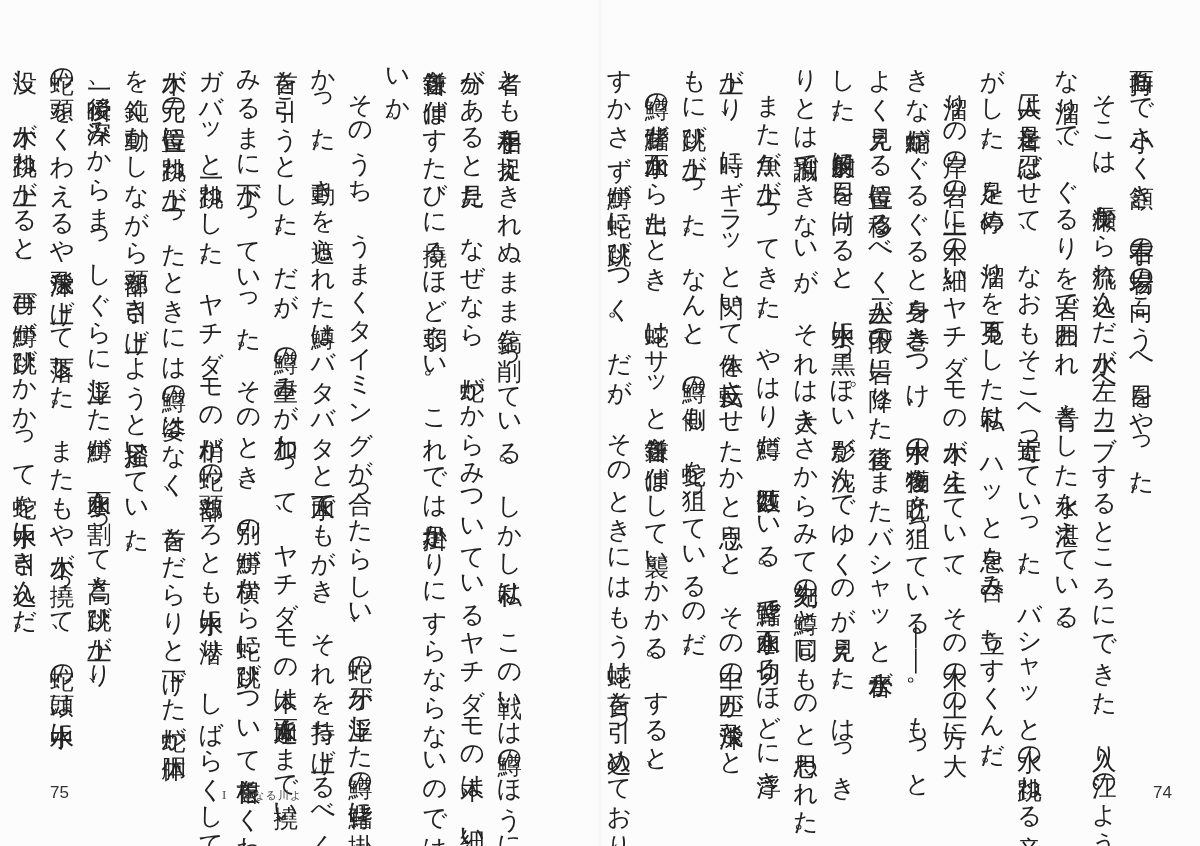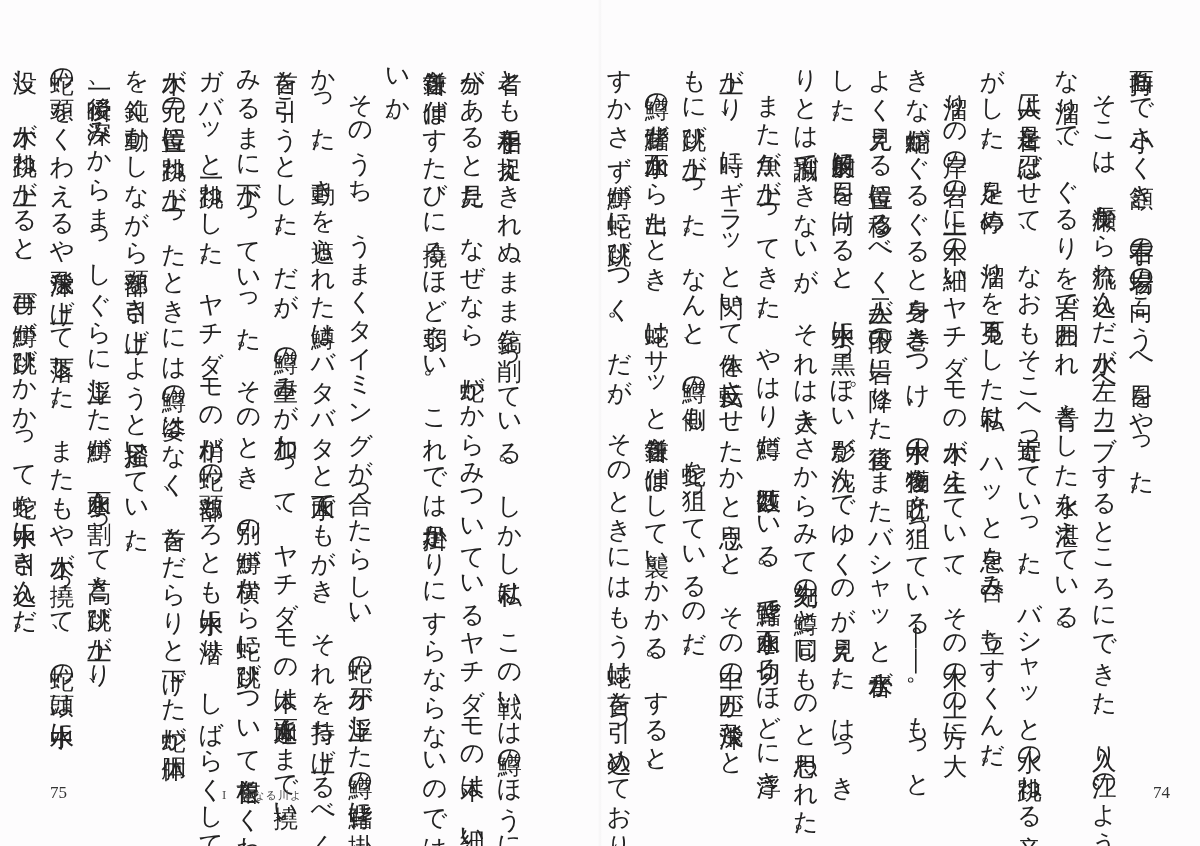--- a/index.html
+++ b/index.html
@@ -46,21 +46,21 @@
       white-space: nowrap;
     }
     .page-right .text-block { right: 40px; }
     .page-left .text-block { right: 72px; }
     .col { display: block; }
     .col.indent { text-indent: 1em; }
     .folio {
       position: absolute;
       top: 783px;
       font-size: 17px;
-      font-family: Liberation Serif, serif;
+      font-family: Liberation Sans, sans-serif;
       color: #333;
     }
     .folio-left { left: 50px; }
     .running-head {
       position: absolute;
       top: 788px;
       left: 222px;
       font-size: 11px;
       color: #444;
       letter-spacing: 1px;

